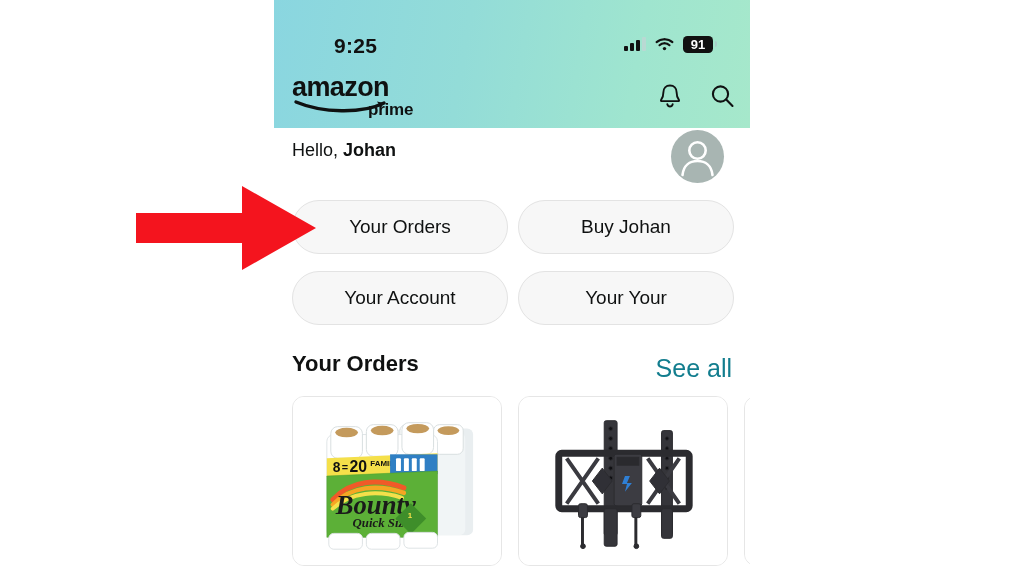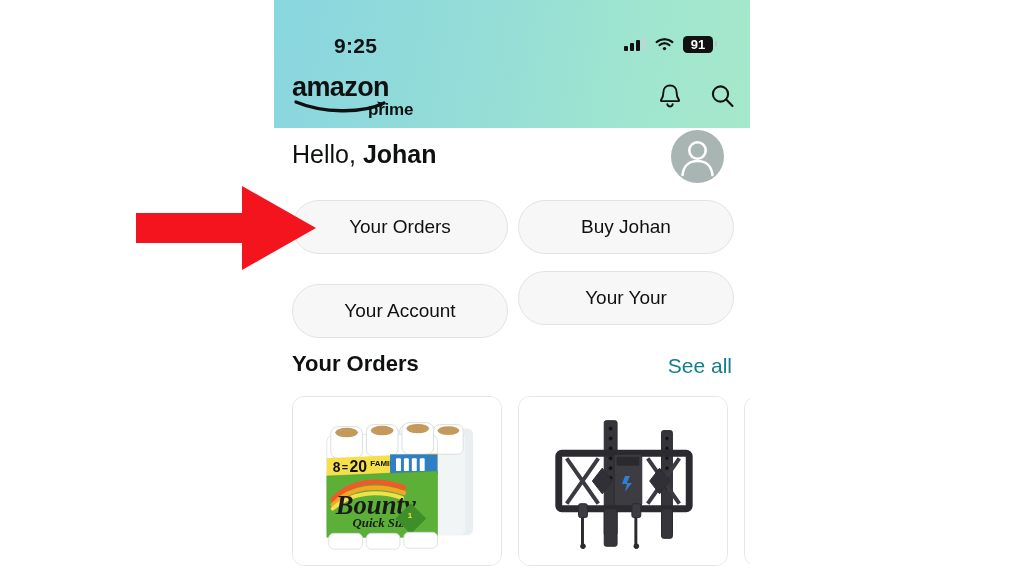--- a/index.html
+++ b/index.html
@@ -48,48 +48,48 @@
   }
   
   #logo{position:absolute;left:18px;top:72px;width:135px;height:46px;}
   
   #bell-btn{position:absolute;left:380px;top:80px;width:32px;height:32px;cursor:pointer;}
   #search-btn{position:absolute;left:432px;top:80px;width:32px;height:32px;cursor:pointer;}
 
   
   #greeting{
     position:absolute;left:18px;top:140px;
-    font-size:25px;color:#0f1111;white-space:nowrap;
+    font-size:18px;color:#0f1111;white-space:nowrap;
   }
   #greeting b{font-weight:bold;}
   #avatar{
     position:absolute;left:397px;top:130px;width:53px;height:53px;
     border-radius:50%;background:#a8b5b2;overflow:hidden;
   }
 
   
   .pill{
     position:absolute;height:54px;width:216px;
     background:#f7f7f7;border:1px solid #e3e3e3;border-radius:27px;
     display:flex;align-items:center;justify-content:center;
     font-size:19px;color:#0f1111;cursor:pointer;box-sizing:border-box;
   }
   #pill-0{left:18px;top:200px;}
   #pill-1{left:244px;top:200px;}
-  #pill-2{left:18px;top:284px;text-align:right;}
+  #pill-2{left:18px;top:271px;text-align:right;}
   #pill-3{left:244px;top:271px;}
 
   
   #orders-title{
     position:absolute;left:18px;top:351px;
     font-size:22px;font-weight:bold;color:#0f1111;
   }
   #see-all{
     position:absolute;right:18px;top:354px;
-    font-size:21px;color:#127d8e;cursor:pointer;
+    font-size:25px;color:#127d8e;cursor:pointer;
   }
 
   
   .card{
     position:absolute;top:396px;width:210px;height:170px;
     background:#fff;border:1px solid #e6e6e6;border-radius:12px;
     box-sizing:border-box;overflow:hidden;cursor:pointer;
   }
   #card-0{left:18px;}
   #card-1{left:244px;}

